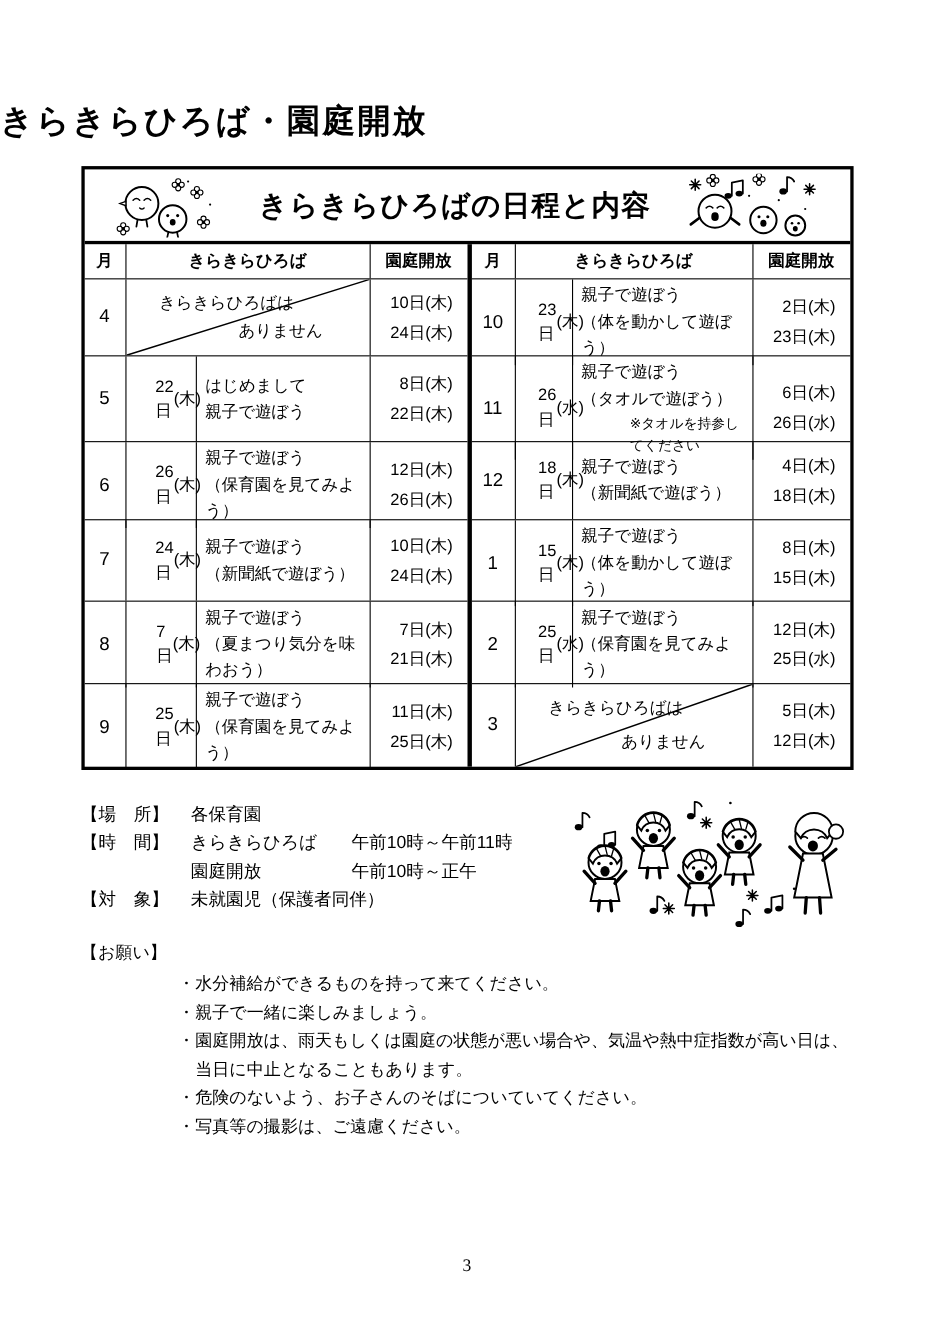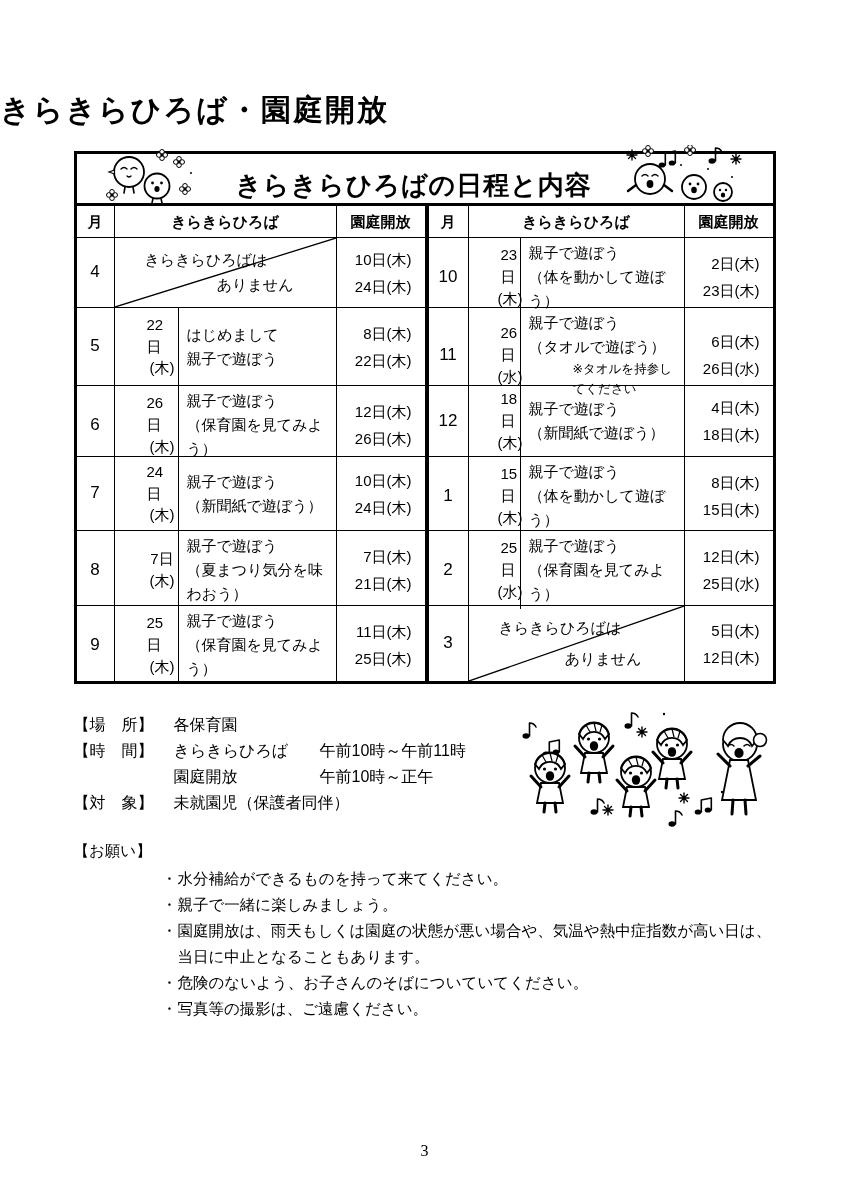--- a/index.html
+++ b/index.html
@@ -4,38 +4,38 @@
 <style>
   * { box-sizing: border-box; margin: 0; padding: 0; }
   html,body { background:#fff; }
   body { font-family:"Liberation Sans","DejaVu Sans",sans-serif; color:#000; }
   .page { position:relative; width:849px; height:1200px; margin:0 auto; background:#fff; overflow:hidden; }
 
   .doc-title { text-align:left; padding-top:90px; font-size:30px; font-weight:bold; letter-spacing:2px; }
 
   
   .schedule-table { width:702px; margin:20px auto 0; border:3px solid #000; }
-  .title-band { height:52px; border-bottom:3px solid #000; display:flex; align-items:flex-end; justify-content:center; gap:32px; }
+  .title-band { height:68px; border-bottom:3px solid #000; display:flex; align-items:center; justify-content:center; gap:32px; }
   .band-title { font-size:26px; font-weight:bold; letter-spacing:1px; }
   .table-body { display:flex; }
   .half { display:flex; flex-direction:column; }
   .half-left  { width:352px; border-right:4px solid #000; }
   .half-right { flex:1; }
 
   .trow { display:grid; border-bottom:1px solid #000; }
   .trow.last { border-bottom:none; }
   .half-left  .trow { grid-template-columns:38px 64px 158px 1fr; }
   .half-right .trow { grid-template-columns:40px 52px 164px 1fr; }
   .hh { height:32px; } .h0 { height:70px; } .h1 { height:78px; }
   .h2 { height:71px; } .h3 { height:74px; } .h4 { height:75px; } .h5 { height:75px; }
 
   .cell { border-right:1px solid #000; display:flex; align-items:center; justify-content:center; font-size:15px; line-height:1.45; }
   .cell.nbr { border-right:none; }
   .cell.month { font-size:17px; }
-  .cell.date { flex-direction:column;padding-left:32px; }
+  .cell.date { flex-direction:row;padding-left:32px; }
   .cell.content { flex-direction:column; align-items:flex-start; justify-content:center; padding:3px 3px 3px 8px; line-height:1.6; }
   .cell.content .note-line { font-size:12.5px;margin-left:44px; }
   .cell.garden { flex-direction:column; align-items:flex-end; padding-right:13px; line-height:1.8; }
   .cell.hcell { font-weight:bold; font-size:15px; }
   .cell.merged { grid-column:2/4; position:relative; }
   .svg-diag { position:absolute; inset:0; width:100%; height:100%; }
   .dt { position:absolute; top:11px; left:30px; font-size:15px; }
   .db { position:absolute; bottom:11px; right:42px; font-size:15px; }
 
   

